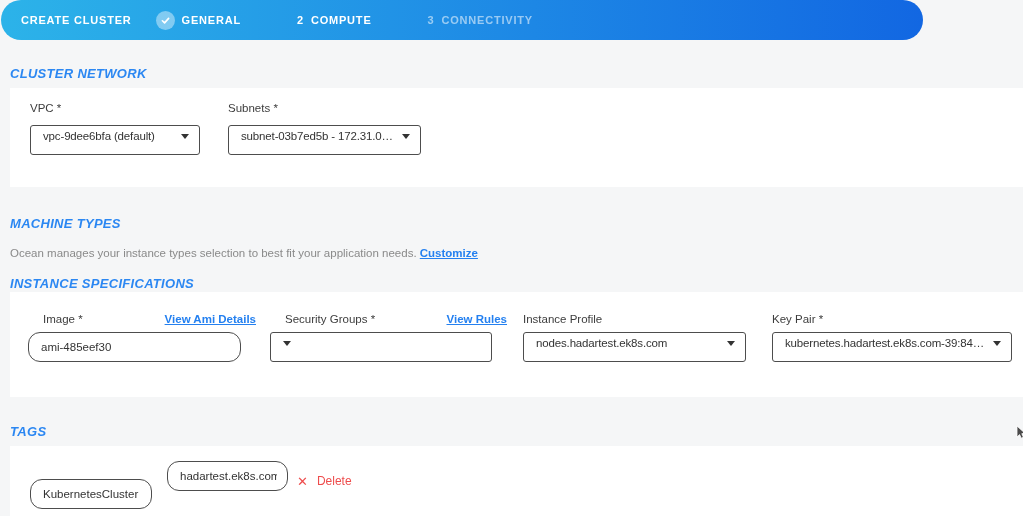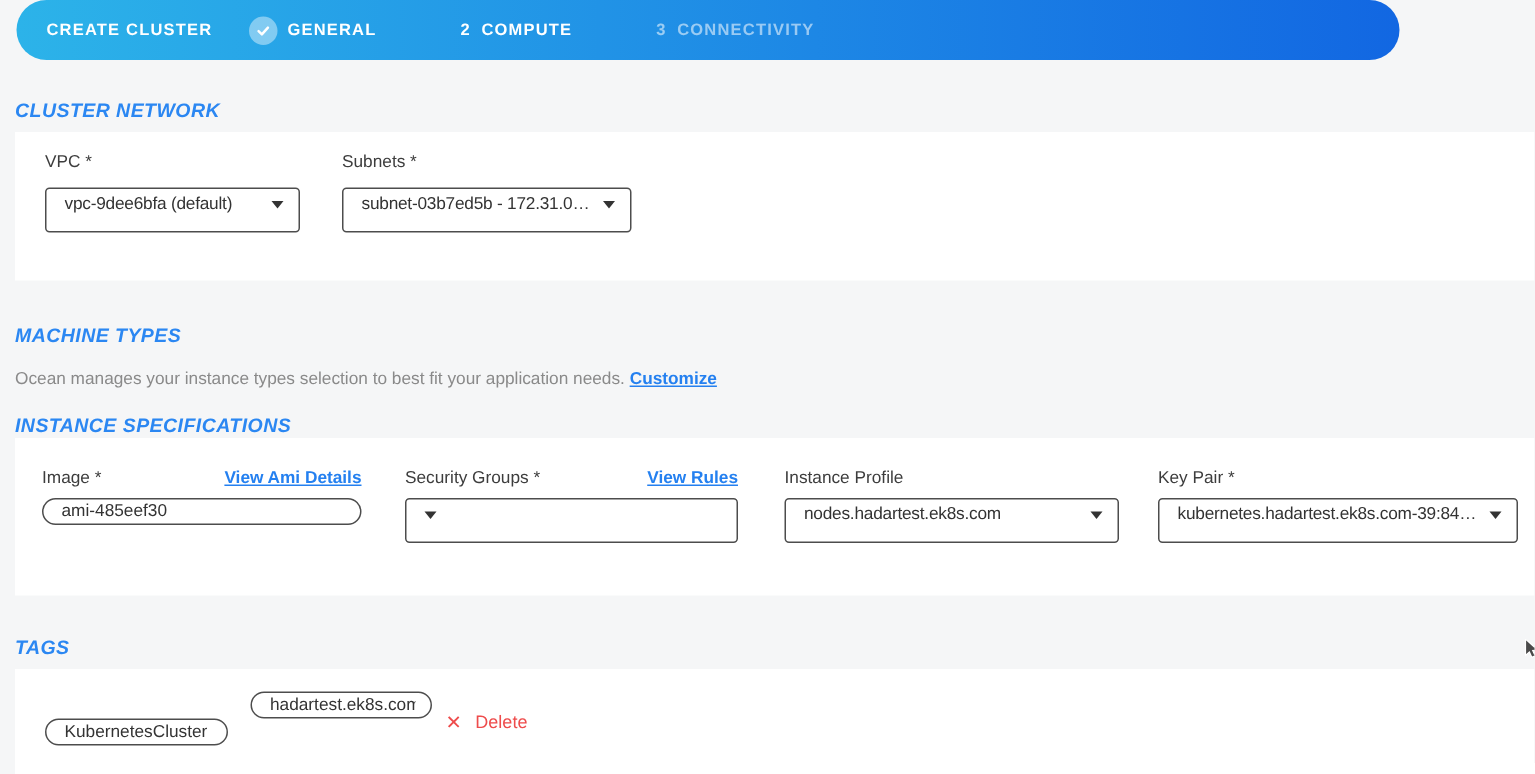--- a/index.html
+++ b/index.html
@@ -7,21 +7,21 @@
   body {
     font-family:"Liberation Sans","DejaVu Sans",sans-serif;
     background:#f5f6f7;
     position:relative;
     overflow:hidden;
   }
   .screen { position:absolute; inset:0; width:1023px; height:516px; overflow:hidden; }
 
   
   .topbar {
-    position:absolute; left:11px; top:0; width:922px; height:40px;
+    position:absolute; left:1px; top:0; width:922px; height:40px;
     background:linear-gradient(90deg,#2cb3e9 0%,#1267e2 100%);
     display:flex; align-items:center; color:#fff;border-radius:20px;
   }
   .topbar-title { margin-left:20px; font-size:11px; font-weight:bold; letter-spacing:.8px; }
   .steps { display:flex; align-items:center; margin-left:24px;gap:28px; }
   .step { display:flex; align-items:center; font-size:11px; font-weight:bold; letter-spacing:.8px; cursor:pointer; white-space:nowrap; }
   .step + .step { margin-left:28px; }
   .check-circle {
     width:19px; height:19px; border-radius:50%;
     background:rgba(255,255,255,.42);
@@ -47,41 +47,41 @@
 
   
   .card { position:absolute; left:10px; right:0; background:#fff; }
   #card-network { top:88px;  height:99px; }
   #card-specs   { top:292px; height:105px; }
   #card-tags    { top:446px; height:70px; }
 
   .field-label { position:absolute; font-size:11.5px; color:#3d3d3d; white-space:nowrap; }
   .label-row {
     position:absolute; display:flex; justify-content:space-between; align-items:baseline;
-    font-size:11.5px; color:#3d3d3d; white-space:nowrap;
+    font-size:11.5px; color:#3d3d3d; white-space:nowrap;margin-left:15px;
   }
 
   .select {
     position:absolute; height:30px; background:#fff;
     border:1px solid #4d4d4d; border-radius:3px;
     display:flex; align-items:center; padding:0 10px 8px 12px; cursor:pointer;
   }
   .select-value {
     font-size:11.5px; color:#333; letter-spacing:-.15px;
     white-space:nowrap; overflow:hidden; text-overflow:ellipsis;
     flex:1; margin-right:8px;
   }
   .caret {
     flex:none; width:0; height:0;
     border-left:4.5px solid transparent; border-right:4.5px solid transparent;
     border-top:5px solid #333;
   }
 
   .text-input {
-    position:absolute; height:18px; background:#fff;
+    position:absolute; height:30px; background:#fff;
     border:1px solid #4d4d4d; border-radius:12px;
     padding:0 10px 0 12px; font-size:11.5px; color:#333;
     font-family:inherit; outline:none;
   }
 
   .delete-btn { position:absolute; display:flex; align-items:center; color:#ee4c4c; cursor:pointer; }
   .delete-x { font-weight:bold; font-size:13px; margin-right:9px; line-height:1; }
   .delete-label { font-size:12px; }
 
   .edge-cursor { position:absolute; left:1016px; top:426px; width:12px; height:13px; }

